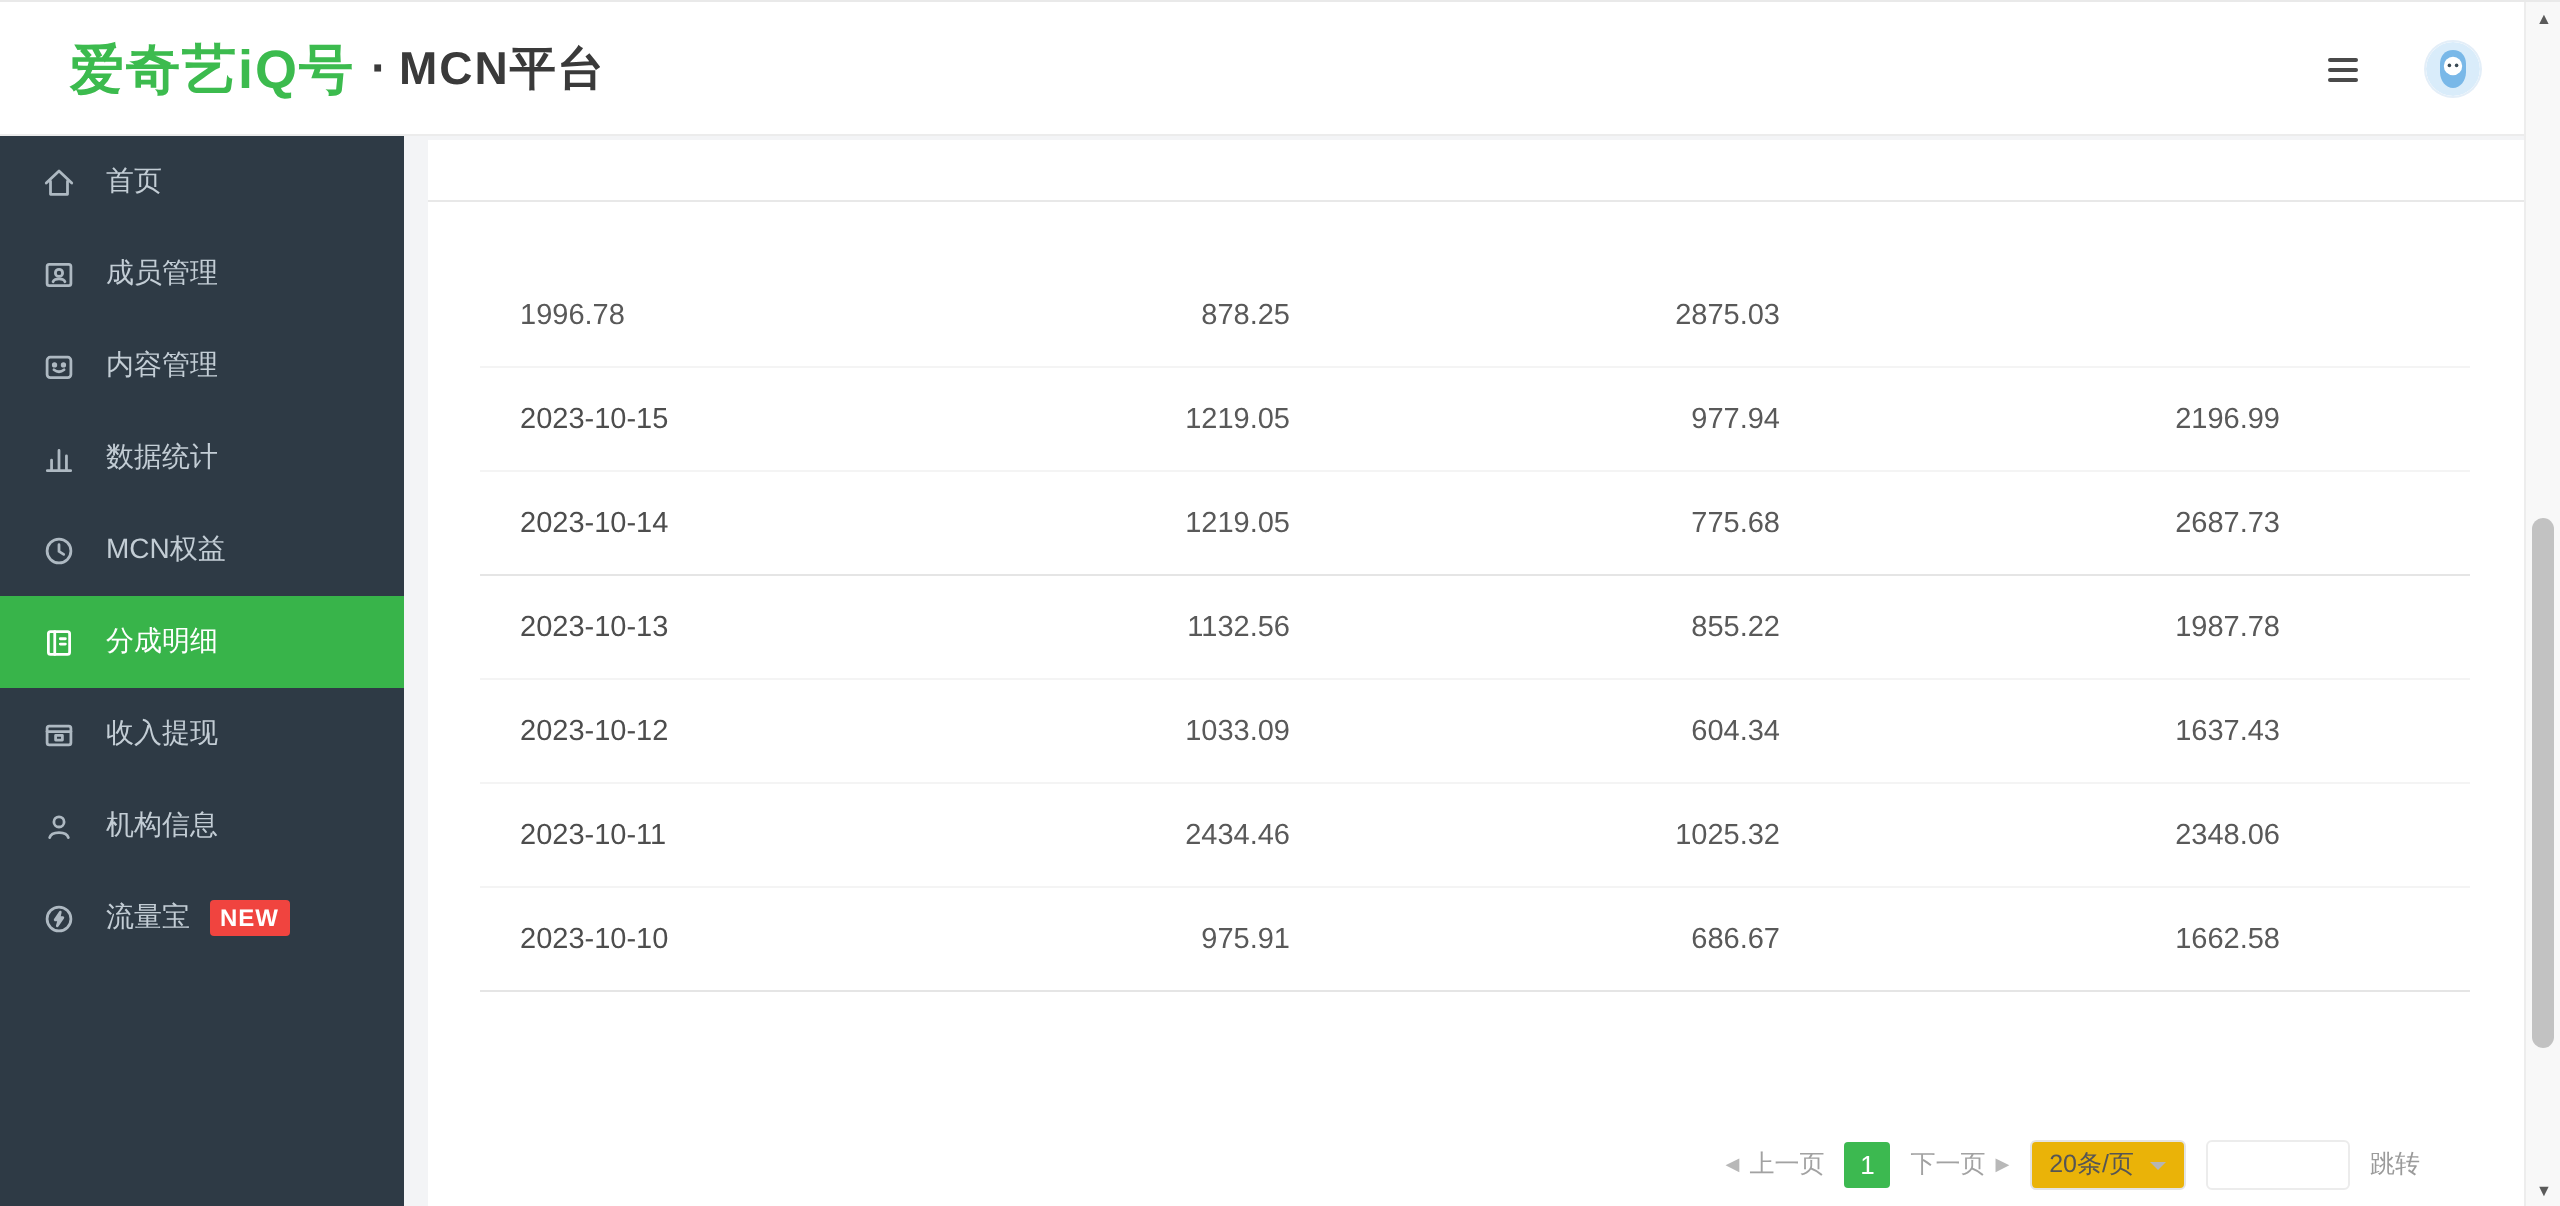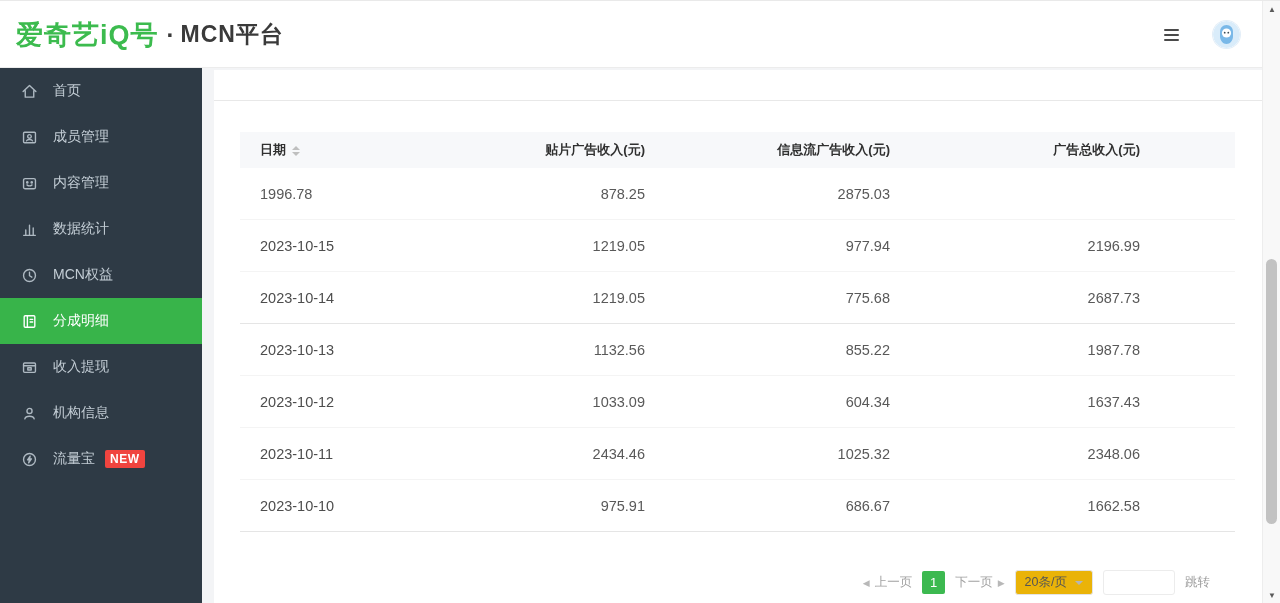--- a/index.html
+++ b/index.html
@@ -4,21 +4,21 @@
 <style>
   * { margin:0; padding:0; box-sizing:border-box; }
   html,body { width:1280px; height:603px; overflow:hidden;
     font-family:"Liberation Sans","DejaVu Sans",sans-serif; background:#fff; }
   .page { position:relative; width:1280px; height:603px; border-top:1px solid #e9e9e9; }
 
   
   .topbar { position:absolute; top:1px; left:0; width:1262px; height:66px;
     background:#fff; border-bottom:1px solid #ececec; z-index:5;
     display:flex; align-items:center; justify-content:space-between; padding:0 22px 0 16px; }
-  .logo { display:flex; align-items:center; font-weight:bold; }
+  .logo { display:flex; align-items:center; font-weight:bold;margin-left:19px; }
   .logo-green { color:#3cbb4e; font-size:27px; letter-spacing:1px; }
   .logo-dot { color:#3a3a3a; font-size:24px; margin:0 6px 0 8px; }
   .logo-suffix { color:#3a3a3a; font-size:23px; font-weight:600; letter-spacing:1px; }
   .topbar-right { display:flex; align-items:center; gap:34px; }
   .hamburger { width:15px; display:flex; flex-direction:column; gap:3px; cursor:pointer; }
   .hamburger span { display:block; height:2px; background:#4a4a4a; border-radius:1px; }
   .avatar { width:27px; height:27px; border-radius:50%; overflow:hidden; cursor:pointer;
     box-shadow:0 0 0 1px #e3eef8; }
 
   
@@ -204,31 +204,20 @@
       <span>流量宝</span>
       <span class="badge-new">NEW</span>
     </div>
   </div>
 
   <div class="content">
     <div class="card">
       <div class="card-topline"></div>
 
       <div class="tbl">
-        <div class="thead">
-          <div class="th">
-            <span>日期</span><span class="sorter">
-                <i class="caret-up"></i>
-                <i class="caret-down"></i>
-              </span>
-          </div>
-          <div class="th">贴片广告收入(元)</div>
-          <div class="th">信息流广告收入(元)</div>
-          <div class="th">广告总收入(元)</div>
-        </div>
 
         <div class="trow">
           <div class="td">1996.78</div>
           <div class="td">878.25</div>
           <div class="td">2875.03</div>
         </div>
         <div class="trow">
           <div class="td date">2023-10-15</div>
           <div class="td">1219.05</div>
           <div class="td">977.94</div>

